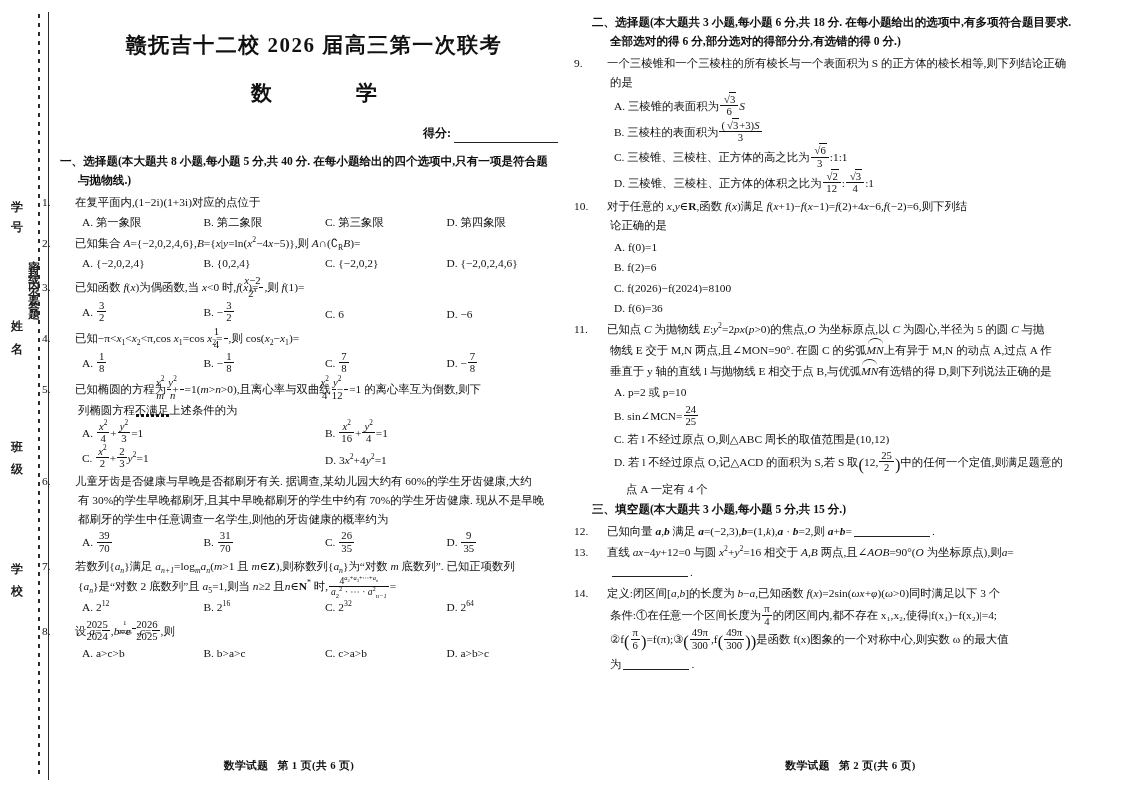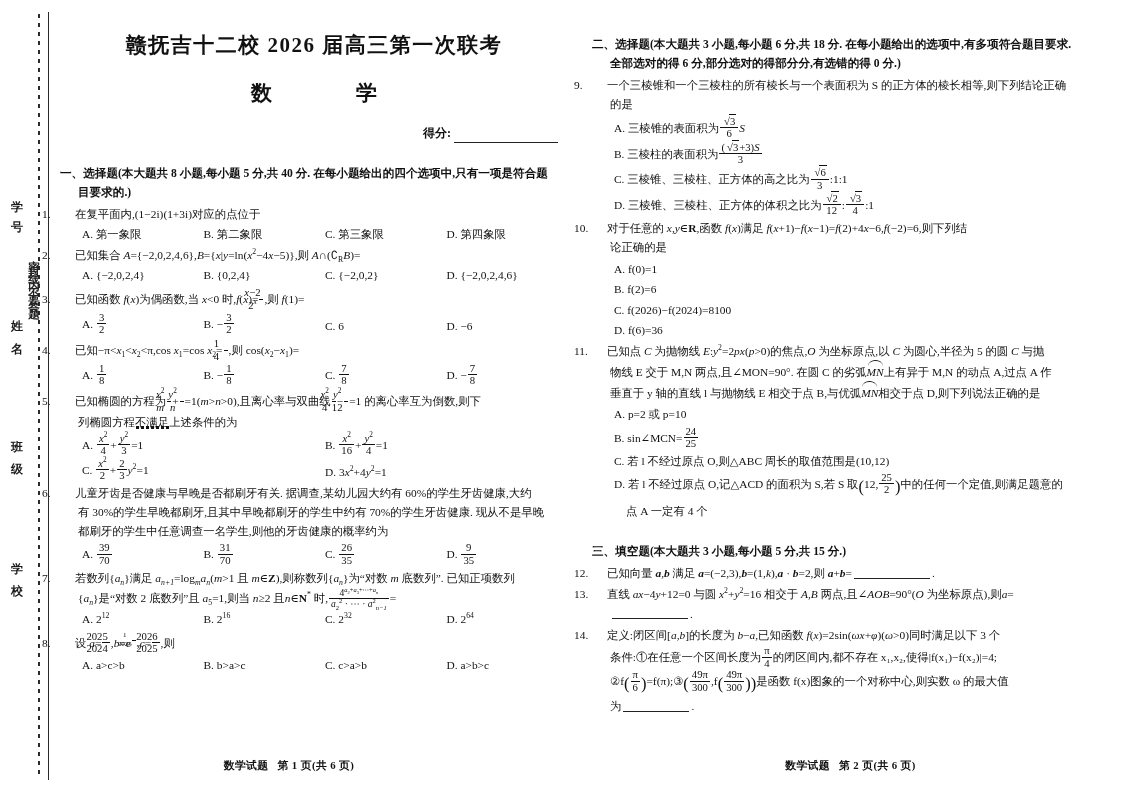--- a/index.html
+++ b/index.html
@@ -118,21 +118,21 @@
     width: 104px;
     border-bottom: 1.4px solid #222;
     height: 12px;
     margin-left: 3px;
   }
 
   
   .sec-head {
     font-weight: 700;
     font-size: 11.6px;
-    margin: 22px 0 1px 0;
+    margin: 0 0 1px 0;
     text-indent: 0;
     line-height: 1.6;
   }
   .sec-head .cont { display: block; padding-left: 18px; }
 
   .q {
     margin: 2.5px 0 0 0;
     padding-left: 18px;
     text-indent: -18px;
     line-height: 1.68;
@@ -275,21 +275,21 @@
       <div class="ex-title">赣抚吉十二校 2026 届高三第一次联考</div>
       <div class="ex-subject">数　　学</div>
 
       <div class="score-row">
         <span>得分:</span>
           <span class="score-line"></span>
       </div>
 
       <div class="sec-head">
         <span>一、选择题(本大题共 8 小题,每小题 5 分,共 40 分. 在每小题给出的四个选项中,只有一项是符合题</span>
-        <span class="cont">目要求的.)</span>
+        <span class="cont">与抛物线.)</span>
       </div>
 
       <div class="q">
         <span class="num">1.</span><span>在复平面内,</span><span class="mr">(1−2i)(1+3i)</span><span>对应的点位于</span>
       </div>
       <div class="opts">
         <span class="op">A. 第一象限</span>
         <span class="op">B. 第二象限</span>
         <span class="op">C. 第三象限</span>
         <span class="op">D. 第四象限</span>
@@ -419,21 +419,21 @@
       <div class="opt-line">C. f(2026)−f(2024)=8100</div>
       <div class="opt-line">D. f(6)=36</div>
 
       <div class="q">
         <span class="num">11.</span>已知点 <span class="m">C</span> 为抛物线 <span class="m">E</span>:<span class="m">y</span><sup>2</sup>=2<span class="m">px</span>(<span class="m">p</span>&gt;0)的焦点,<span class="m">O</span> 为坐标原点,以 <span class="m">C</span> 为圆心,半径为 5 的圆 <span class="m">C</span> 与抛
       </div>
       <div class="q-cont">
         <span>物线 E 交于 M,N 两点,且∠MON=90°. 在圆 C 的劣弧</span><span class="arc m">MN</span><span>上有异于 M,N 的动点 A,过点 A 作</span>
       </div>
       <div class="q-cont">
-        <span>垂直于 y 轴的直线 l 与抛物线 E 相交于点 B,与优弧</span><span class="arc m">MN</span><span>相交于点 D,则下列说法正确的是</span>
+        <span>垂直于 y 轴的直线 l 与抛物线 E 相交于点 B,与优弧</span><span class="arc m">MN</span><span>有选错的得 D,则下列说法正确的是</span>
       </div>
       <div class="opt-line">A. p=2 或 p=10</div>
       <div class="opt-line">
         <span>B. sin∠MCN=</span><span class="frac"><span class="nu">24</span><span class="de">25</span></span>
       </div>
       <div class="opt-line">C. 若 l 不经过原点 O,则△ABC 周长的取值范围是(10,12)</div>
       <div class="opt-line">
         <span>D. 若 l 不经过原点 O,记△ACD 的面积为 S,若 S 取</span><span class="paren-b">(</span><span>12,</span><span class="frac"><span class="nu">25</span><span class="de">2</span></span><span class="paren-b">)</span><span>中的任何一个定值,则满足题意的</span>
       </div>
       <div class="opt-line" style="padding-left:34px;">点 A 一定有 4 个</div>

